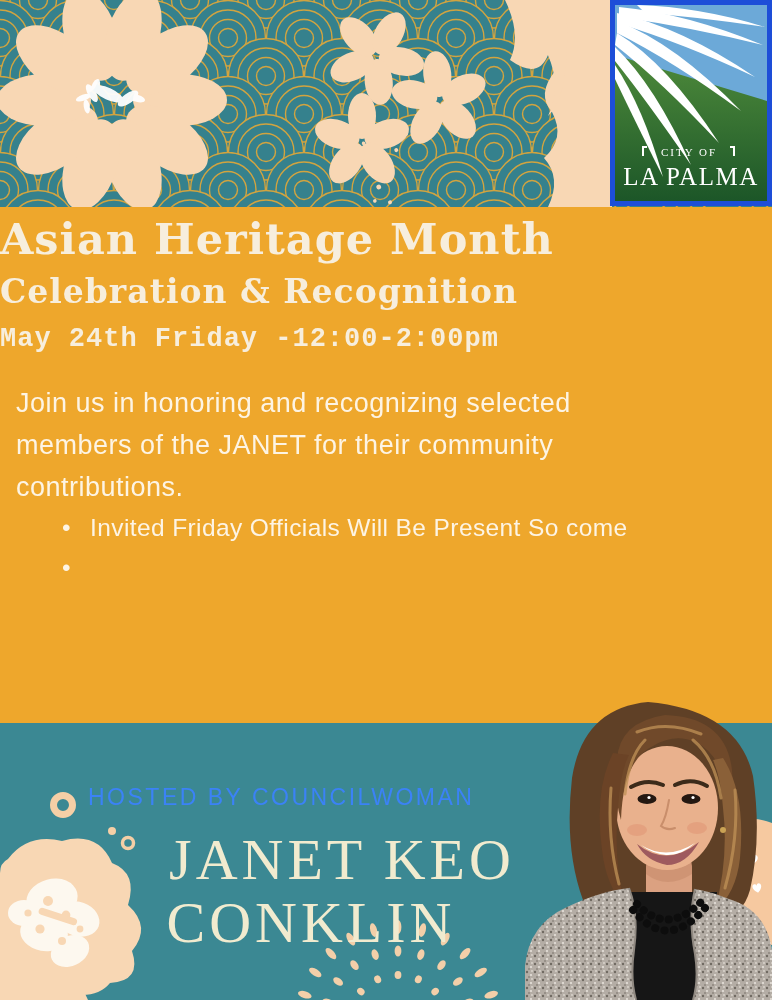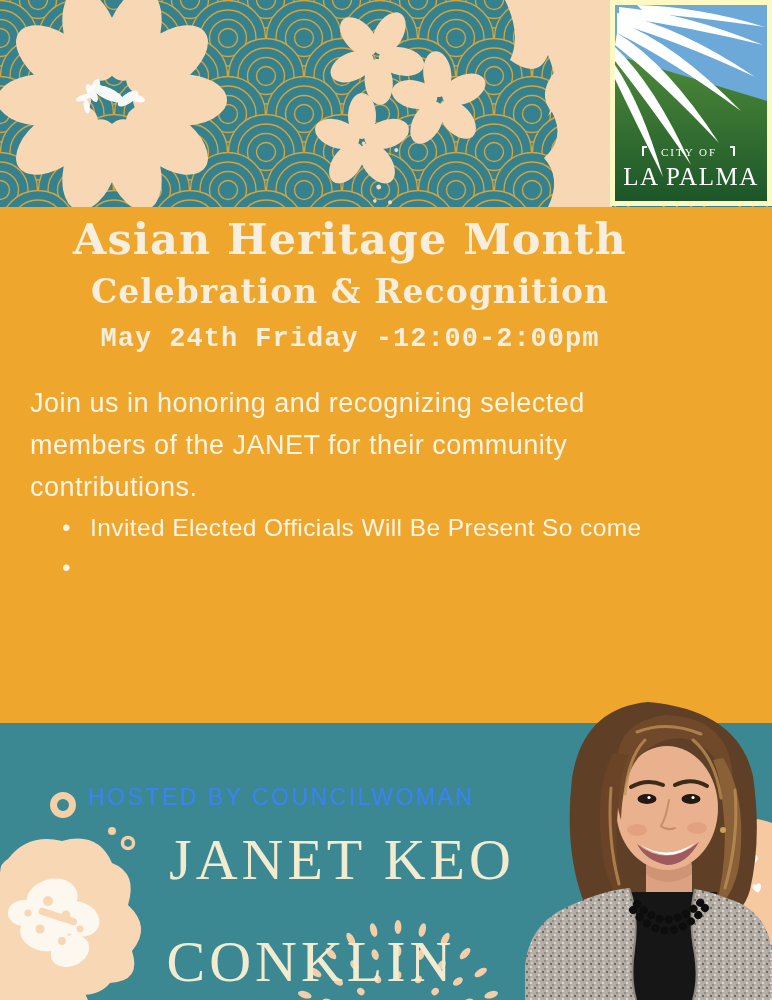--- a/index.html
+++ b/index.html
@@ -12,42 +12,42 @@
   }
   .band{position:absolute;left:0;width:772px;}
   #band-top{top:0;height:207px;background:var(--teal-top);}
   #band-orange{top:207px;height:516px;background:var(--orange);}
   #band-bottom{top:723px;height:277px;background:var(--teal-bottom);}
   .sc-fill{fill:var(--teal-top);stroke:var(--gold);stroke-width:1.4;}
   .sc-ring{fill:none;stroke:var(--gold);stroke-width:1.4;}
   .peachfill{fill:var(--peach);}
 
   
-  .ctr{position:absolute;left:0;width:700px;text-align:center;}
+  .ctr{position:absolute;left:0;width:700px;text-align:left;}
   #title{top:214px;font-family:"DejaVu Serif",serif;font-weight:bold;font-size:43px;color:var(--cream);letter-spacing:1px;}
   #subtitle{top:272px;font-family:"DejaVu Serif",serif;font-weight:bold;font-size:33px;color:var(--cream);letter-spacing:1px;}
   #datetime{top:324px;font-family:Liberation Mono, monospace;font-weight:bold;font-size:27px;color:var(--cream);letter-spacing:1px;}
-  #intro{position:absolute;top:382px;left:30px;width:710px;font-size:27px;line-height:42px;
+  #intro{position:absolute;top:382px;left:16px;width:710px;font-size:27px;line-height:42px;
          color:var(--body-cream);letter-spacing:0.5px;font-weight:300;}
   #bullets{position:absolute;top:508px;left:62px;width:660px;color:var(--body-cream);
            font-size:24.5px;line-height:40px;letter-spacing:0.4px;}
   .brow{display:flex;}
   .bmark{width:28px;flex:none;}
   #location{position:absolute;top:630px;left:95px;font-family:"DejaVu Serif",serif;font-weight:bold;
             font-size:26px;line-height:36px;color:var(--body-cream);}
 
   
   #hosted{position:absolute;top:784px;left:88px;font-size:23px;letter-spacing:2.5px;color:#3b82f6;}
   #name1{position:absolute;top:826px;left:0;width:622px;text-align:center;
          font-family:"Liberation Serif",serif;font-size:58px;letter-spacing:4px;color:var(--name-cream);padding-left:31px;}
   #name2{position:absolute;top:889px;left:0;width:622px;text-align:center;
-         font-family:"Liberation Serif",serif;font-size:58px;letter-spacing:4px;color:var(--name-cream);margin-top:39px;}
+         font-family:"Liberation Serif",serif;font-size:58px;letter-spacing:4px;color:var(--name-cream);}
 
   
-  #logo{position:absolute;left:610px;top:0;width:162px;height:206px;background:#fef9c3;
+  #logo{position:absolute;left:610px;top:0;width:162px;height:206px;background:#1d4ed8;
         box-sizing:border-box;padding:5px;z-index:4;}
   #portrait{position:absolute;left:525px;top:698px;width:247px;height:302px;z-index:5;}
   svg{display:block;}
 </style>
 </head>
 <body>
 
 <div id="flyer">
 
   <div class="band" id="band-top">
@@ -131,21 +131,21 @@
   <div id="intro">
     <div>Join us in honoring and recognizing selected</div>
     <div>members of the JANET for their community</div>
     <div>contributions.</div>
   </div>
 
   <div id="bullets">
     <div class="brow">
       <div class="bmark">•</div>
       <div>
-        <div>Invited Elected Officials Will Be Present So come</div>
+        <div>Invited Friday Officials Will Be Present So come</div>
       </div>
     </div>
     <div class="brow">
       <div class="bmark">•</div>
     </div>
   </div>
 
 
   <div class="band" id="band-bottom">
     <svg width="772" height="277" viewBox="0 0 772 277">

